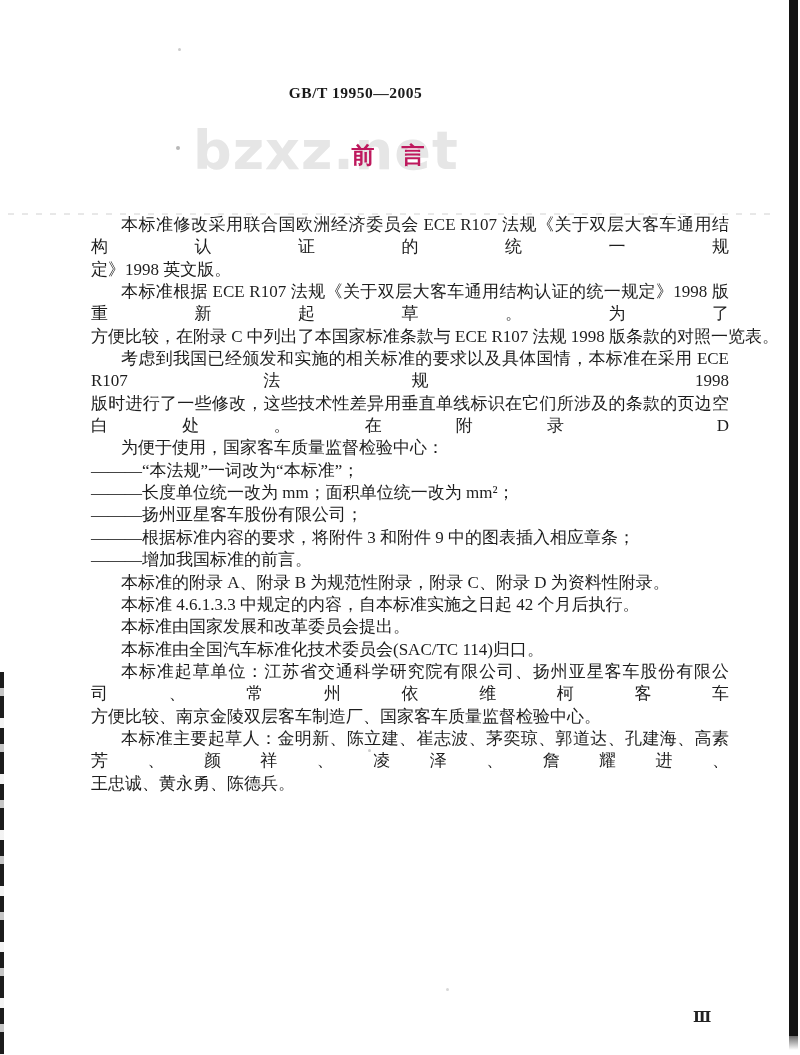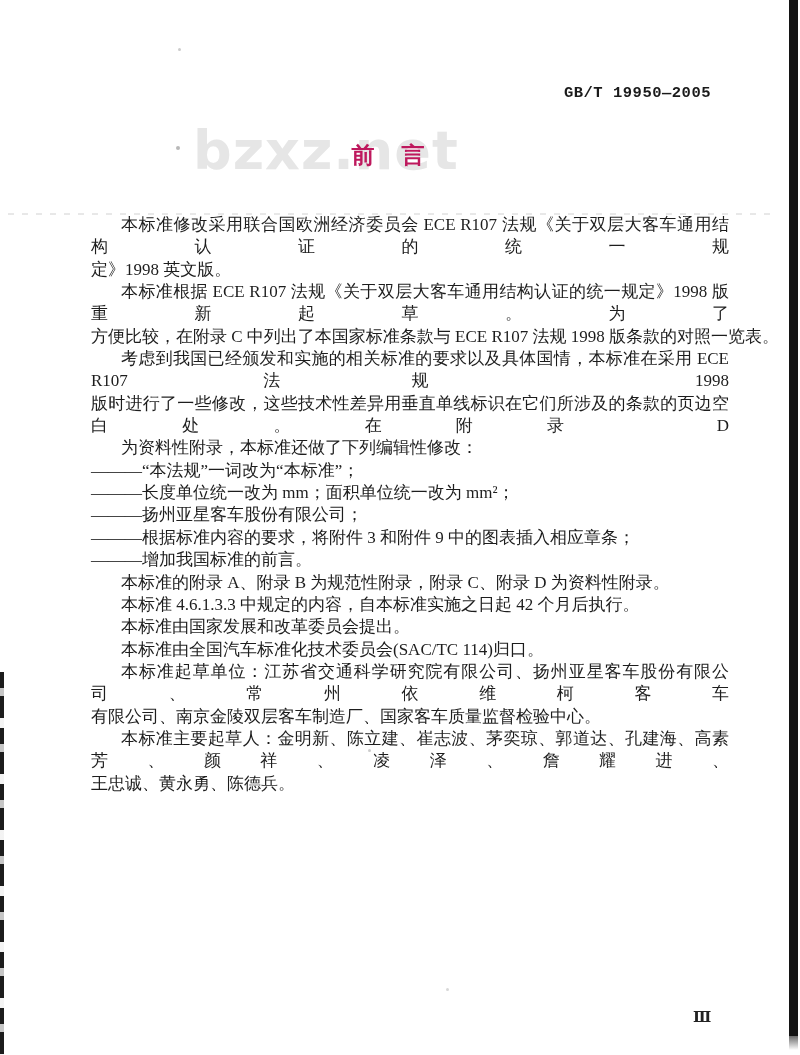--- a/index.html
+++ b/index.html
@@ -10,22 +10,22 @@
     background: #ffffff;
     overflow: hidden;
     font-family: "Liberation Serif", "DejaVu Serif", serif;
     color: #1d1d1d;
   }
   .header-code {
     position: absolute;
     top: 84px;
     left: 0;
     width: 711px;
-    text-align: right;
-    font-family: Liberation Mono, monospace;
+    text-align: center;
+    font-family: Liberation Serif, serif;
     font-weight: bold;
     font-size: 15.5px;
     letter-spacing: 0.5px;
     color: #1a1a1a;
     z-index: 2;
   }
   .watermark {
     position: absolute;
     top: 124px;
     left: 193px;
@@ -138,32 +138,32 @@
   <div class="ghost-line"></div>
 
   <div class="body">
 
   <div class="line indent justify">本标准修改采用联合国欧洲经济委员会 ECE R107 法规《关于双层大客车通用结构认证的统一规</div>
       <div class="line">定》1998 英文版。</div>
       <div class="line indent justify">本标准根据 ECE R107 法规《关于双层大客车通用结构认证的统一规定》1998 版重新起草。为了</div>
       <div class="line">方便比较，在附录 C 中列出了本国家标准条款与 ECE R107 法规 1998 版条款的对照一览表。</div>
       <div class="line indent justify">考虑到我国已经颁发和实施的相关标准的要求以及具体国情，本标准在采用 ECE R107 法规 1998</div>
       <div class="line justify">版时进行了一些修改，这些技术性差异用垂直单线标识在它们所涉及的条款的页边空白处。在附录 D</div>
-      <div class="line indent">为资料性附录，本标准还做了下列编辑性修改：</div>
+      <div class="line indent">为便于使用，国家客车质量监督检验中心：</div>
       <div class="line">———“本法规”一词改为“本标准”；</div>
       <div class="line">———长度单位统一改为 mm；面积单位统一改为 mm²；</div>
       <div class="line">———扬州亚星客车股份有限公司；</div>
       <div class="line">———根据标准内容的要求，将附件 3 和附件 9 中的图表插入相应章条；</div>
       <div class="line">———增加我国标准的前言。</div>
       <div class="line indent">本标准的附录 A、附录 B 为规范性附录，附录 C、附录 D 为资料性附录。</div>
       <div class="line indent">本标准 4.6.1.3.3 中规定的内容，自本标准实施之日起 42 个月后执行。</div>
       <div class="line indent">本标准由国家发展和改革委员会提出。</div>
       <div class="line indent">本标准由全国汽车标准化技术委员会(SAC/TC 114)归口。</div>
       <div class="line indent justify">本标准起草单位：江苏省交通科学研究院有限公司、扬州亚星客车股份有限公司、常州依维柯客车</div>
-      <div class="line">有限公司、南京金陵双层客车制造厂、国家客车质量监督检验中心。</div>
+      <div class="line">方便比较、南京金陵双层客车制造厂、国家客车质量监督检验中心。</div>
       <div class="line indent justify">本标准主要起草人：金明新、陈立建、崔志波、茅奕琼、郭道达、孔建海、高素芳、颜祥、凌泽、詹耀进、</div>
       <div class="line">王忠诚、黄永勇、陈德兵。</div>
     </div>
 
   <div class="speck s1"></div>
   <div class="speck s2"></div>
   <div class="speck s3"></div>
   <div class="speck s4"></div>
 
   <div class="left-bar"></div>

